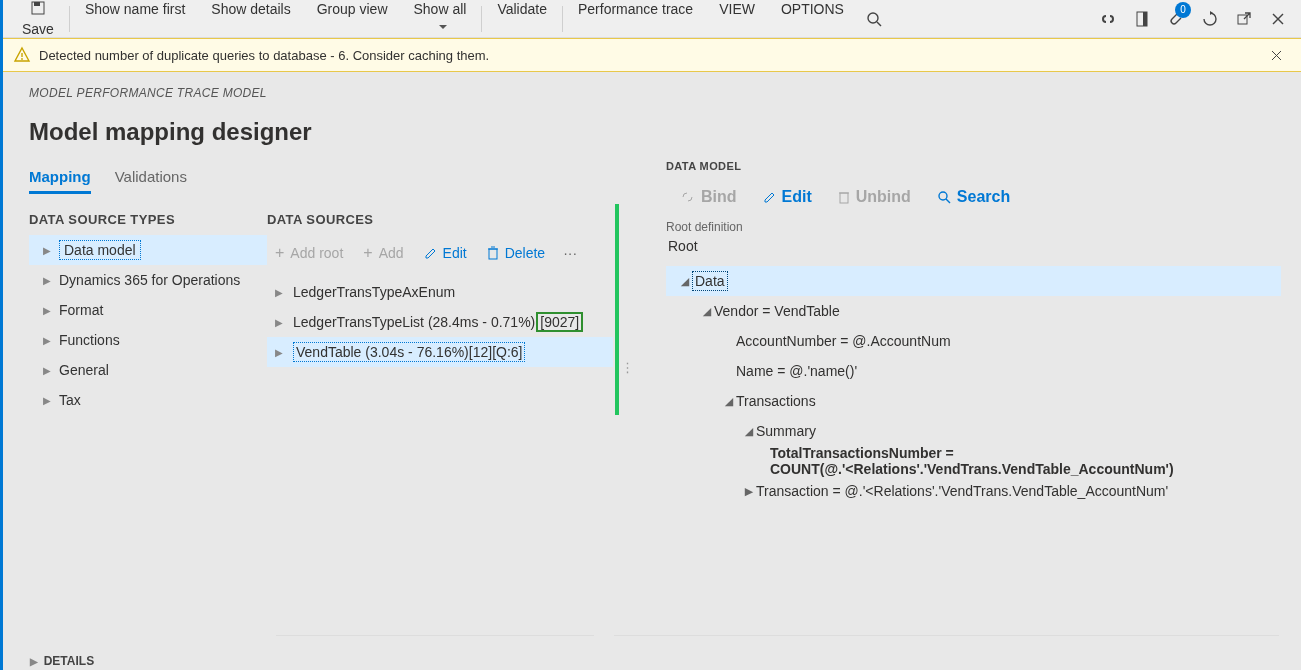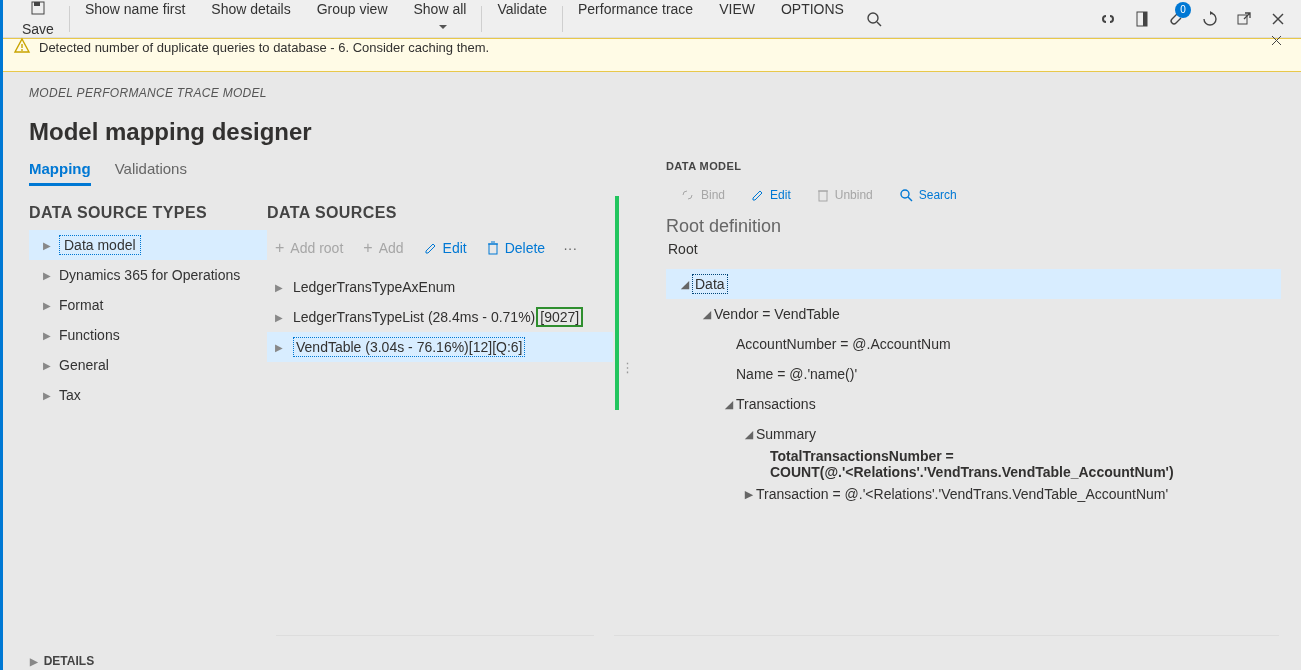--- a/index.html
+++ b/index.html
@@ -10,59 +10,59 @@
   .cmdbar { display:flex; align-items:center; height:38px; background:#efefef; border-bottom:1px solid #ddd; padding:0 6px; }
   .cmd { padding:0 13px; height:36px; display:flex; align-items:center; gap:6px; font-size:14px; color:#333; cursor:pointer;flex-direction:column; }
   .cmd-sep { width:1px; height:26px; background:#cfcfcf; margin:0 2px;}
   .cmdbar .spacer{flex:1;}
   .cmdbar .iconbtn { width:34px; height:36px; display:flex; align-items:center; justify-content:center; cursor:pointer;}
   .chev::after{content:"";display:inline-block;border:4px solid transparent;border-top-color:#555;margin-left:6px;position:relative;top:2px;}
   .badge{position:relative;}
   .badge .bubble{position:absolute;top:1px;right:2px;background:#0078d4;color:#fff;border-radius:8px;font-size:10px;min-width:16px;height:16px;display:flex;align-items:center;justify-content:center;padding:0 3px;}
 
   
-  .warnbar { display:flex; align-items:flex-end; height:32px; background:#fffbe6; border-top:1px solid #e8c84a; border-bottom:1px solid #e8c84a; padding:16px 10px; font-size:13px;}
+  .warnbar { display:flex; align-items:center; height:32px; background:#fffbe6; border-top:1px solid #e8c84a; border-bottom:1px solid #e8c84a; padding:16px 10px; font-size:13px;}
   .warnbar .x{margin-left:auto; width:30px;height:30px; display:flex;align-items:center;justify-content:center;cursor:pointer;}
 
   .page { padding: 14px 0 0 26px; }
   .breadcrumb { font-size:12px; color:#555; letter-spacing:0.3px;font-style:italic; }
   .pagetitle { font-size:24px; font-weight:600; margin-top:18px; }
 
   .columns { display:flex; align-items:flex-start; margin-top:14px; padding-right:20px;}
 
   .col-left { width:590px; }
   .tabs { display:flex; gap:24px; border-bottom: none; margin-bottom:10px;}
-  .tab { font-size:15px; color:#666; padding-bottom:6px; cursor:pointer;}
+  .tab { font-size:15px; color:#666; padding-bottom:6px; cursor:pointer;margin-top:8px;}
   .tab.active { color:#0078d4; font-weight:600; border-bottom:3px solid #0078d4;}
 
   .subcols { display:flex; }
   .types { width:238px; }
-  .section-head{font-size:16px; font-weight:600; color:#444; letter-spacing:0.4px; margin:8px 4px 8px 0;}
+  .section-head{font-size:13px; font-weight:600; color:#444; letter-spacing:0.4px; margin:8px 4px 8px 0;}
   .types ul{list-style:none;}
   .types li{display:flex; align-items:center; height:30px; padding-left:14px; font-size:14px; color:#333; cursor:pointer;}
   .types li .chevr{color:#888; width:16px; font-size:10px;}
   .types li.sel{background:#d8edff;}
   .types li.sel span.boxed{border:1px dotted #0078d4; padding:1px 4px;}
 
   .sources{flex:1; border-right:4px solid #22c55e; padding-right:2px;}
   .src-toolbar{display:flex; gap:4px; align-items:center; height:36px; margin-top:2px;}
   .tbtn{display:flex;align-items:center;gap:6px;padding:4px 8px;font-size:14px;color:#0078d4;cursor:pointer;}
   .tbtn.disabled{color:#a6a6a6;cursor:default;}
   .src-list{list-style:none; margin-top:6px;}
   .src-list li{display:flex;align-items:center;height:30px;padding-left:8px;font-size:14px;cursor:pointer;}
   .src-list li .chevr{color:#888;width:18px;font-size:10px;}
   .src-list li.sel{background:#d8edff;}
   .boxed2{border:1px dotted #0078d4; padding:1px 2px;}
   .greenbox{border:2px solid #2f8f2f; padding:0 2px; margin-left:1px;}
 
   .col-right{flex:1; margin-left:30px;}
   .dm-head{font-size:11px; font-weight:600; color:#444; letter-spacing:0.4px;}
   .dm-toolbar{display:flex;gap:10px;margin:12px 0 10px 6px;}
-  .dm-toolbar .tbtn{font-size:12px;}
-  .rootlabel{font-size:18px;color:#666;margin-top:4px;}
+  .dm-toolbar .tbtn{font-size:16px;font-weight:bold;}
+  .rootlabel{font-size:12px;color:#666;margin-top:4px;}
   .rootval{font-size:14px; margin:4px 0 12px 2px; width:200px;}
   .dm-tree{font-size:14px; border:none;}
   .dm-tree .row{display:flex;align-items:center;height:30px;}
   .dm-tree .lvl0{padding-left:12px;}
   .dm-tree .lvl1{padding-left:34px;}
   .dm-tree .lvl2{padding-left:56px;}
   .dm-tree .lvl3{padding-left:76px;}
   .dm-tree .tri{width:14px;display:inline-flex;justify-content:center;font-size:11px;color:#666;}
   .dm-tree .sel{background:#d8edff;}
   .dm-tree .boxed2{border:1px dotted #004578;}

